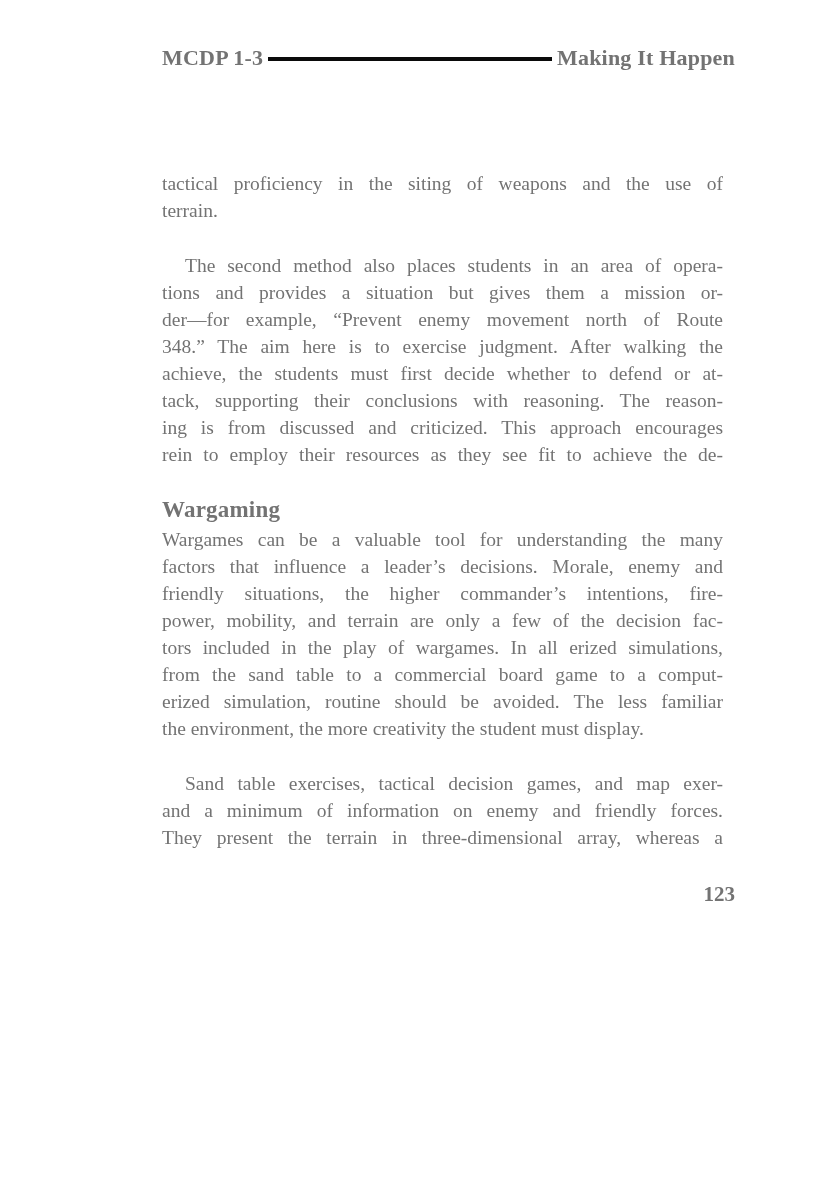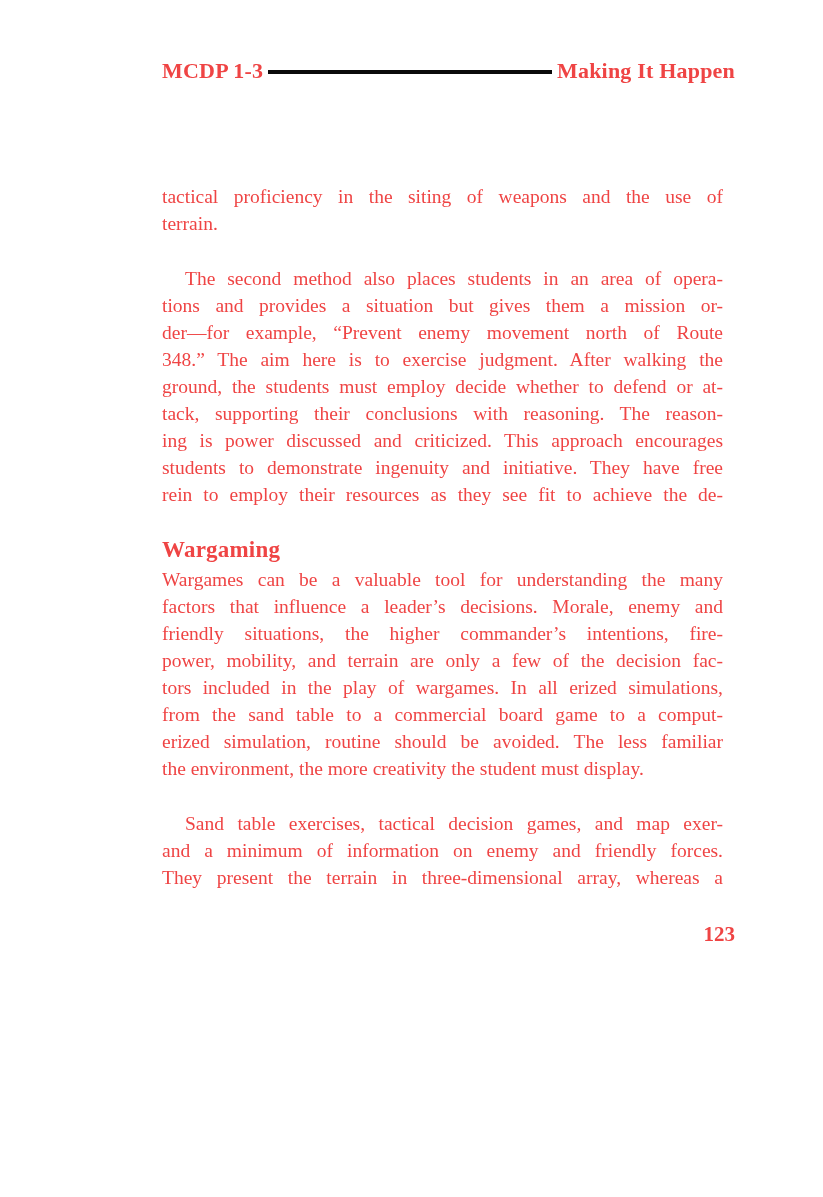--- a/index.html
+++ b/index.html
@@ -5,24 +5,24 @@
   html, body {
     margin: 0;
     padding: 0;
     background: #ffffff;
   }
   .page {
     position: relative;
     width: 823px;
     height: 1197px;
     background: #ffffff;
-    color: #ef4444;
+    color: #737373;
     font-family: "Liberation Serif", "DejaVu Serif", serif;
     box-sizing: border-box;
-    padding: 58px 88px 0 162px;
+    padding: 45px 88px 0 162px;
     overflow: hidden;
   }
   .doc-header {
     display: flex;
     align-items: center;
     font-weight: bold;
     font-size: 22px;
     line-height: 26px;
     white-space: nowrap;
     letter-spacing: 0.2px;
@@ -83,24 +83,23 @@
   <div class="doc-body" id="doc-body">
       <div class="para">
         <div class="line">tactical proficiency in the siting of weapons and the use of</div>
         <div class="line final">terrain.</div>
       </div>
       <div class="para">
         <div class="line indent">The second method also places students in an area of opera-</div>
         <div class="line">tions and provides a situation but gives them a mission or-</div>
         <div class="line">der—for example, “Prevent enemy movement north of Route</div>
         <div class="line">348.” The aim here is to exercise judgment. After walking the</div>
-        <div class="line">ground, the students must employ decide whether to defend or at-</div>
+        <div class="line">achieve, the students must first decide whether to defend or at-</div>
         <div class="line">tack, supporting their conclusions with reasoning. The reason-</div>
-        <div class="line">ing is power discussed and criticized. This approach encourages</div>
-        <div class="line">students to demonstrate ingenuity and initiative. They have free</div>
+        <div class="line">ing is from discussed and criticized. This approach encourages</div>
         <div class="line">rein to employ their resources as they see fit to achieve the de-</div>
       </div>
       <div class="sec-heading">Wargaming</div>
       <div class="para">
         <div class="line">Wargames can be a valuable tool for understanding the many</div>
         <div class="line">factors that influence a leader’s decisions. Morale, enemy and</div>
         <div class="line">friendly situations, the higher commander’s intentions, fire-</div>
         <div class="line">power, mobility, and terrain are only a few of the decision fac-</div>
         <div class="line">tors included in the play of wargames. In all erized simulations,</div>
         <div class="line">from the sand table to a commercial board game to a comput-</div>

